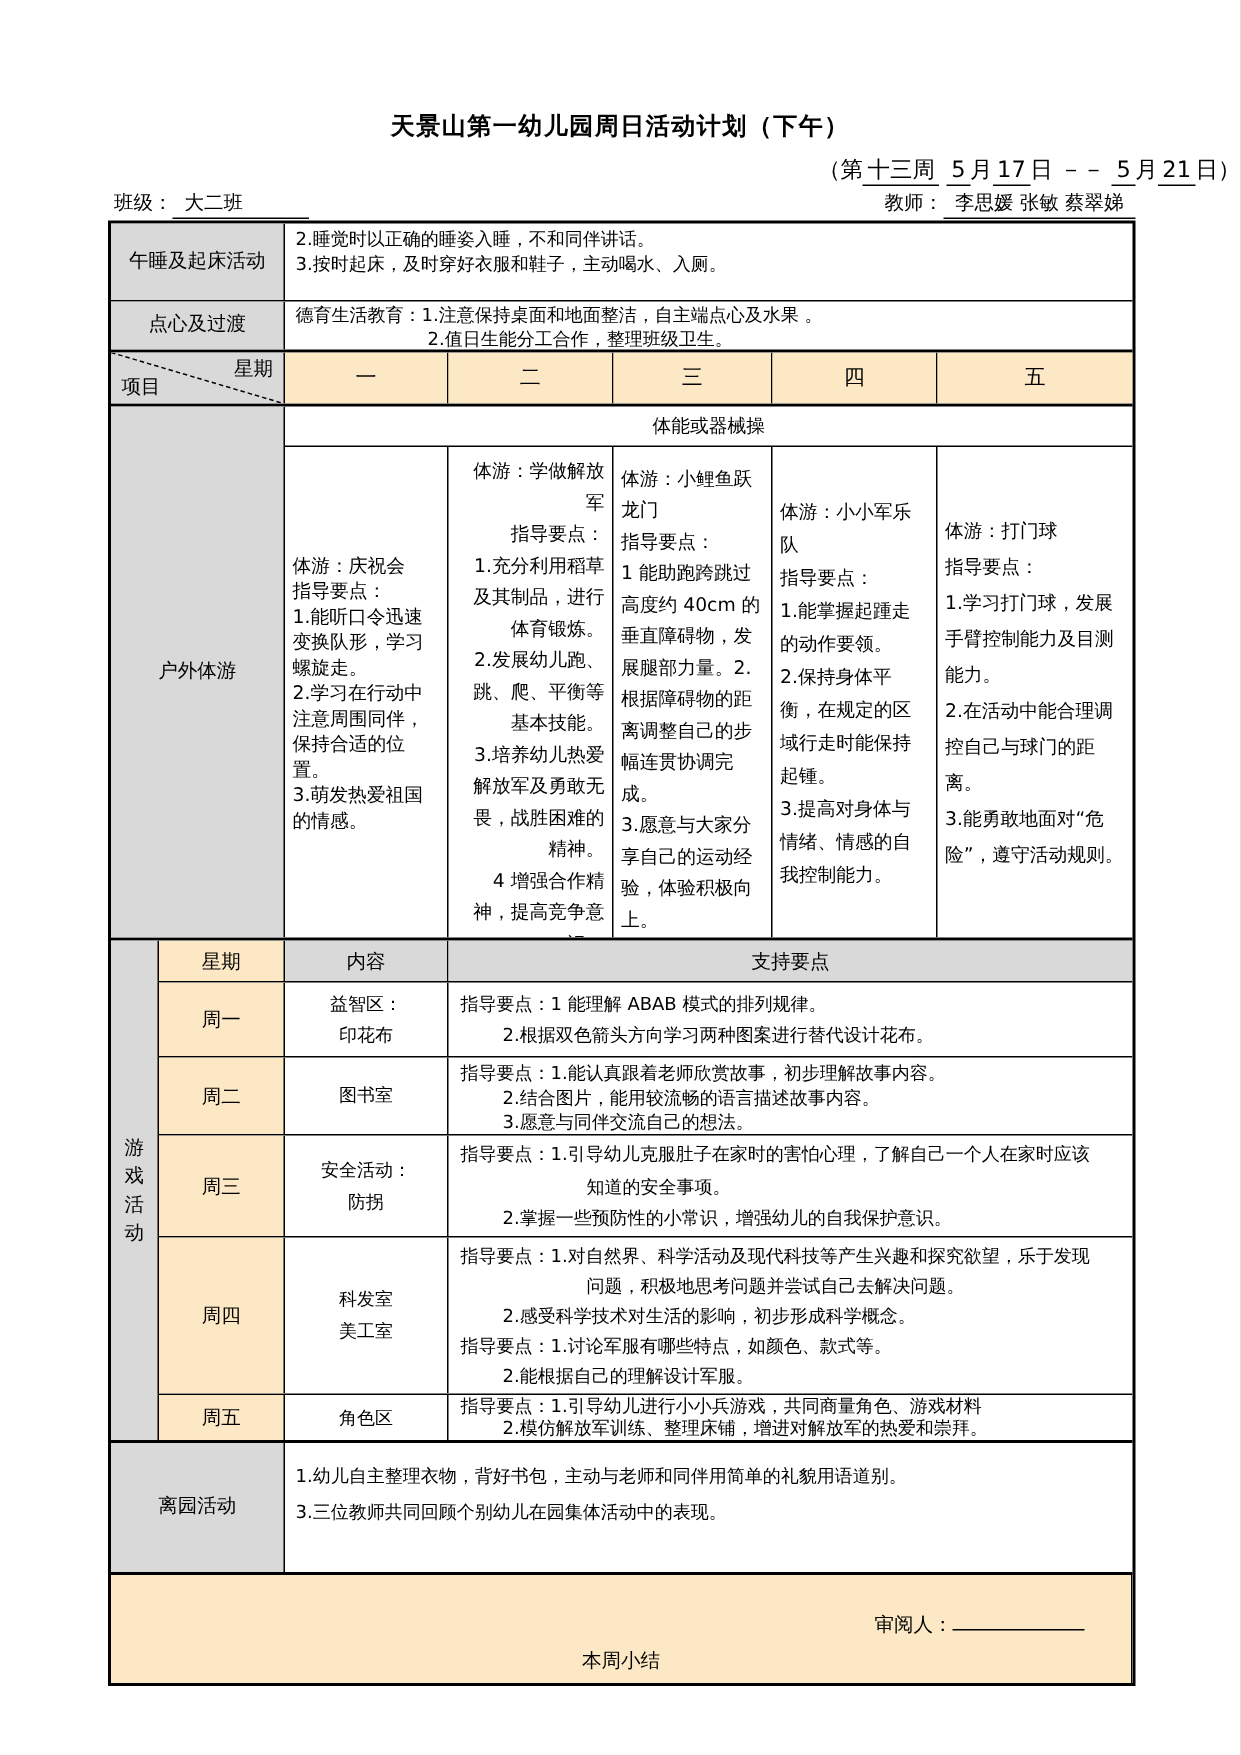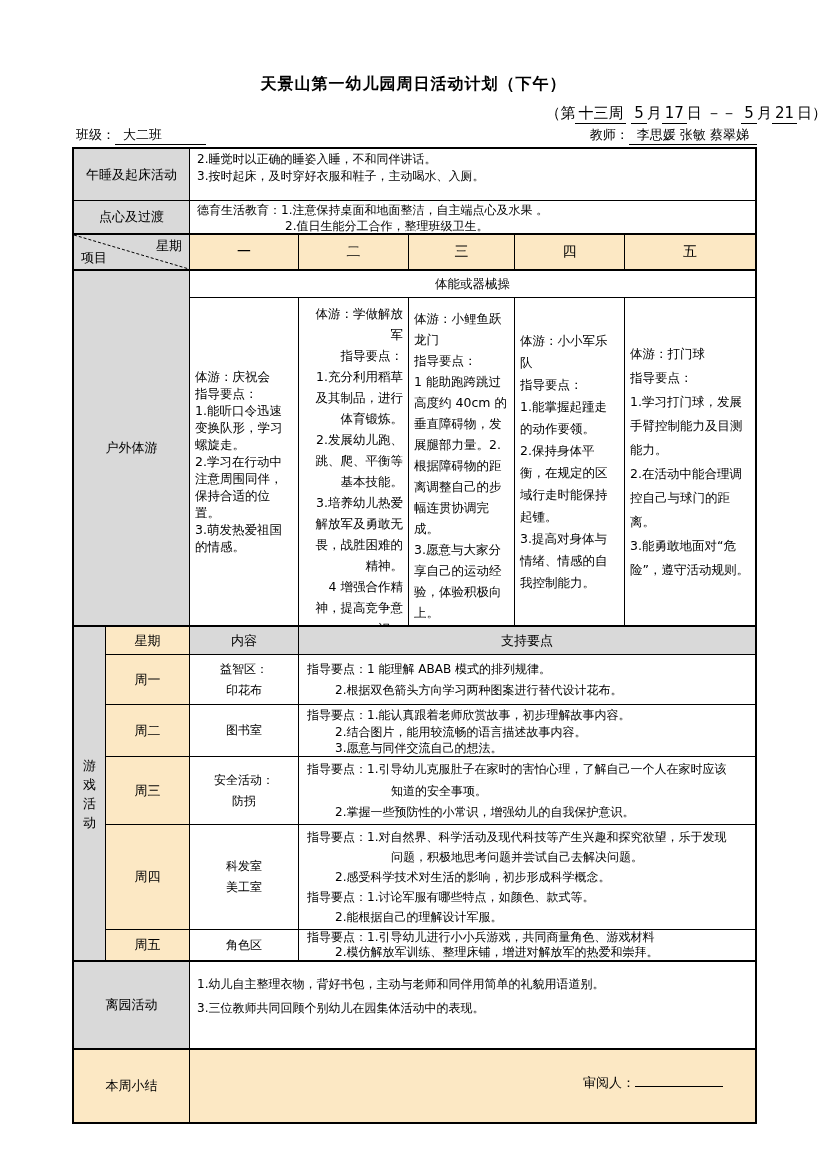--- a/index.html
+++ b/index.html
@@ -67,21 +67,21 @@
   .g-head .g-hday { background:var(--cream); }
   .g-head .g-hcell { background:var(--gray); display:flex; align-items:center; justify-content:center; font-size:13px; }
   .g-r0 { height:50px; border-bottom:1px solid var(--line); } .g-r0 .g-points{padding-top:4px;} .g-r0 .g-points div{line-height:21px;}
   .g-r1 { height:52px; border-bottom:1px solid var(--line); } .g-r1 .g-points{padding-top:2px;} .g-r1 .g-points div{line-height:16.5px;}
   .g-r2 { height:68px; border-bottom:1px solid var(--line); } .g-r2 .g-points{padding-top:2px;} .g-r2 .g-points div{line-height:21.5px;}
   .g-r3 { height:105px; border-bottom:1px solid var(--line);} .g-r3 .g-points{padding-top:2px;} .g-r3 .g-points div{line-height:20px;}
   .g-r4 { height:30px; } .g-r4 .g-points div{line-height:15px;}
   .ind1 { margin-left:28px; } .ind2 { margin-left:84px; } .ind3 { margin-left:88px; }
 
   .r-dep { height:88px; } .r-dep .c-body { padding-top:10px; } .r-dep .c-body div { line-height:24px; }
-  .r-sum { height:72px; background:var(--cream); }
+  .r-sum { height:72px; background:var(--cream);flex-direction:column; }
   .r-sum .c-label { background:var(--cream); }
 
   .reviewer { position:absolute; top:1072px; right:104px; font-size:13px; }
   .reviewer .blank { display:inline-block; width:88px; height:15px; border-bottom:1px solid var(--line); }
 </style>
 </head>
 <body>
 
 <div class="sheet">
 

